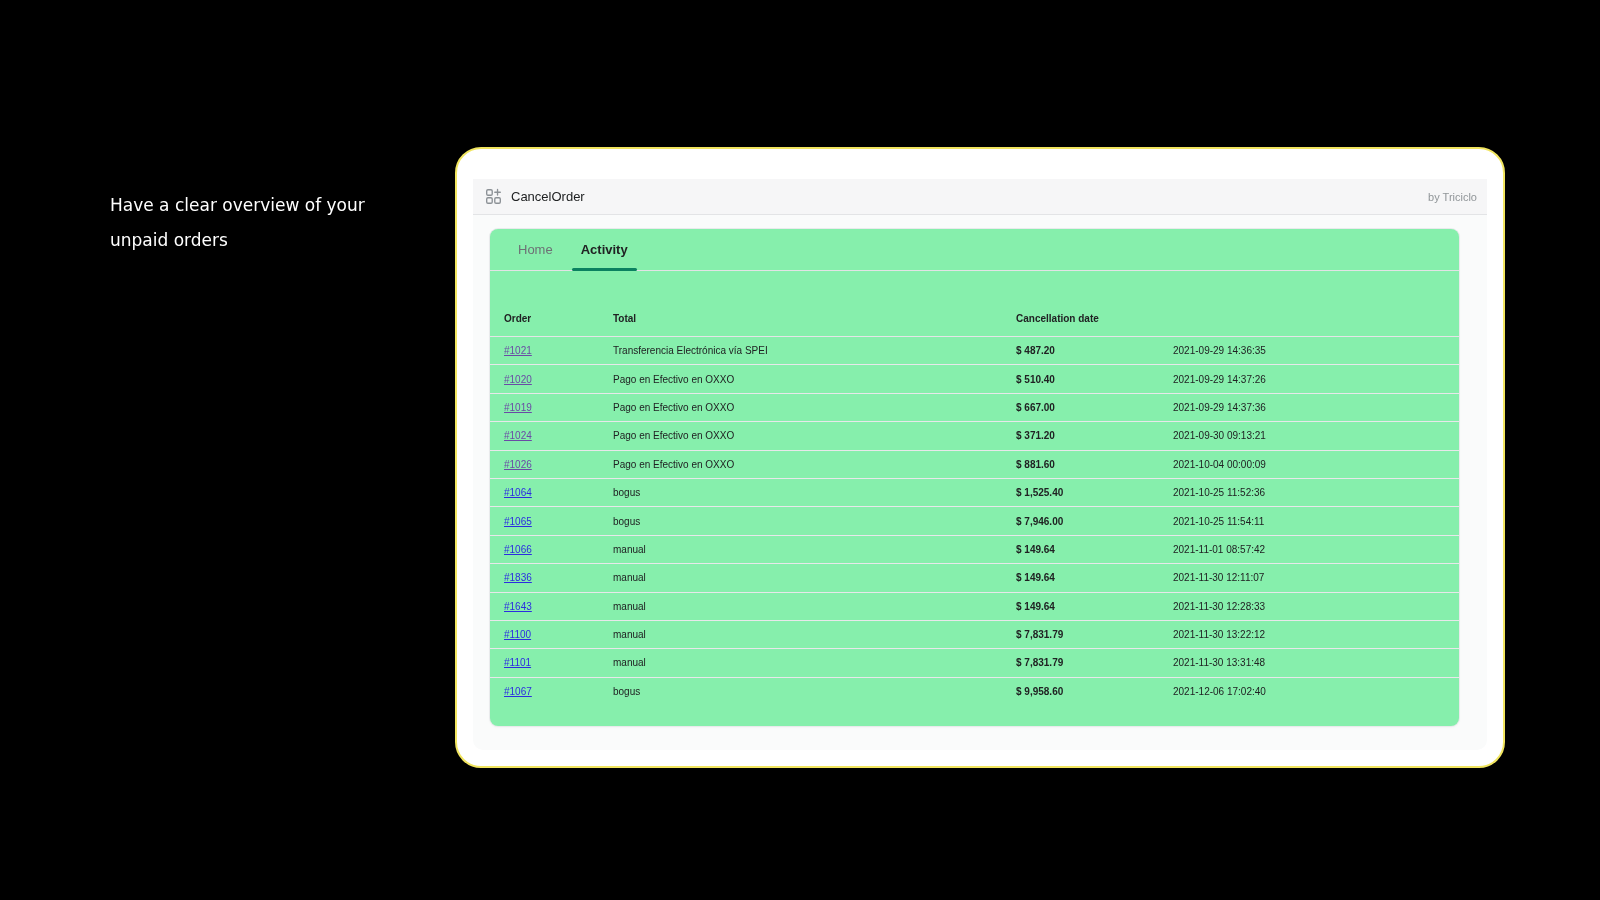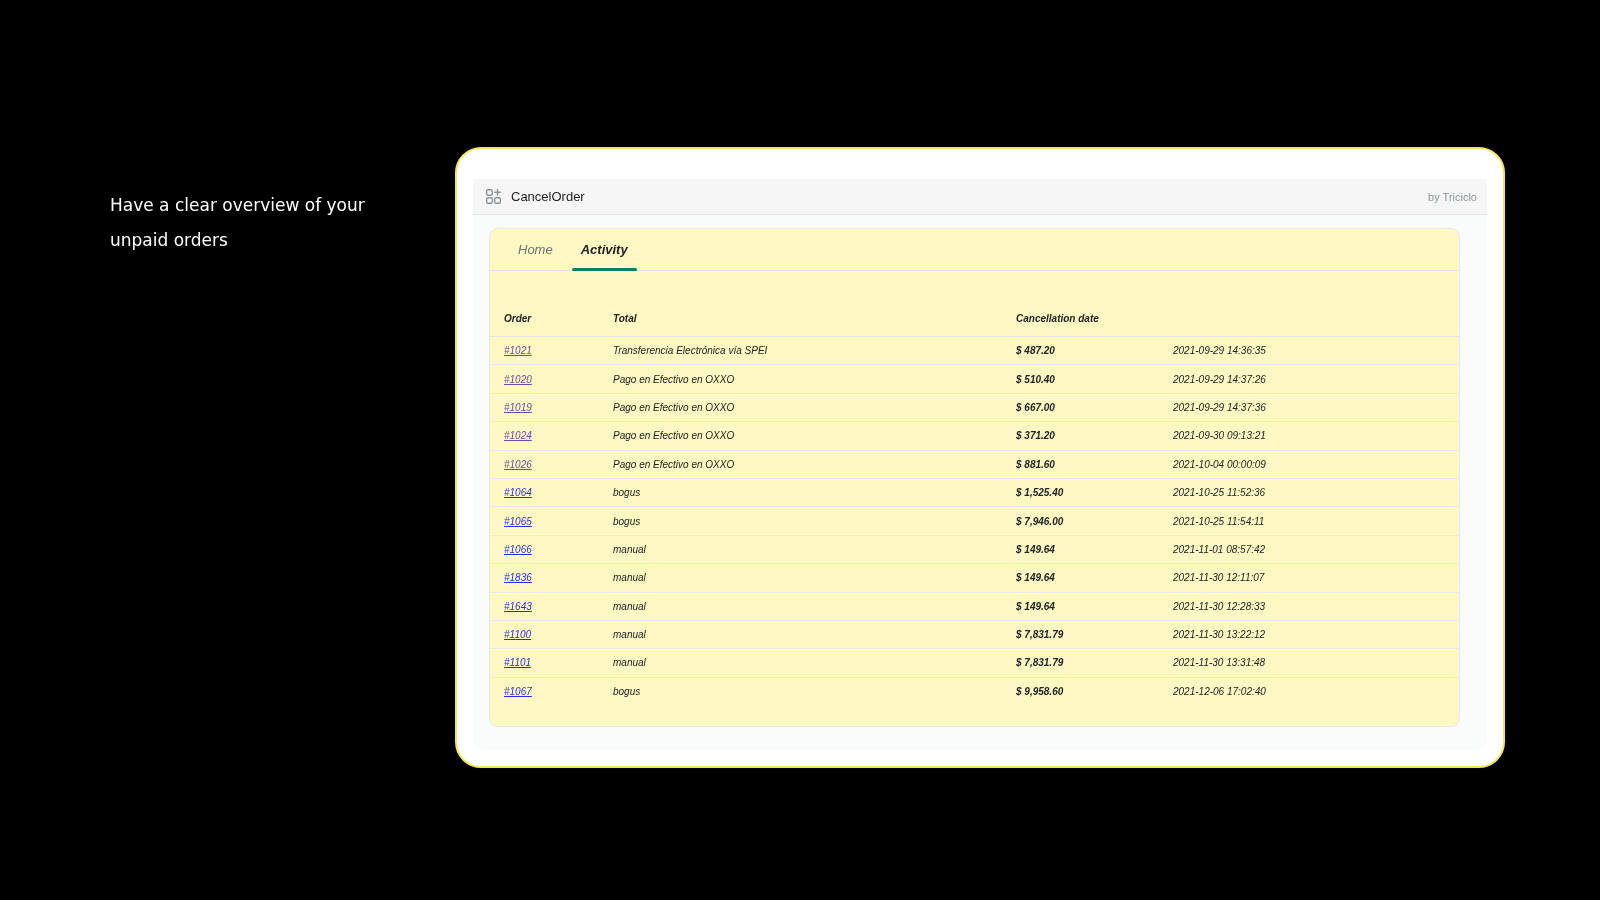--- a/index.html
+++ b/index.html
@@ -43,24 +43,23 @@
 
   .create-btn {
     position:absolute; top:21px; right:28px;
     background:#ffffff; border:1px solid #c6c9cc; border-radius:4px;
     font-size:12px; color:#202223; padding:5px 12px;
     font-family:"Liberation Sans", sans-serif; cursor:pointer;
   }
 
   .content-card {
     position:absolute; left:17px; right:28px; top:14px; bottom:24px;
-    background:#fef9c3; border-radius:8px;
+    background:#86efac; border-radius:8px;
     box-shadow:0 0 0 1px #e9eaec, 0 1px 3px rgba(0,0,0,0.05);
     overflow:hidden;
-    font-style:italic;
   }
 
   
   .tabs { display:flex; padding-left:14px; height:42px; border-bottom:1px solid #e1e3e5; }
   .tab {
     position:relative; display:flex; align-items:center;
     padding:0 14px; font-size:13px; color:#6d7175; cursor:pointer;
   }
   .tab.active { color:#202223; font-weight:bold; }
   .tab.active::after {

